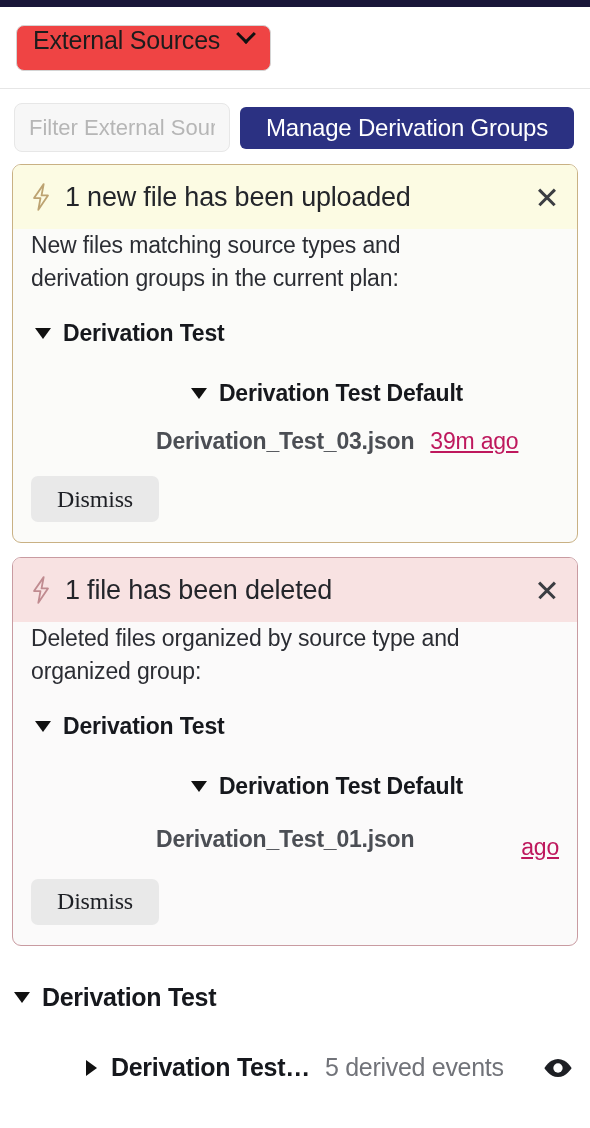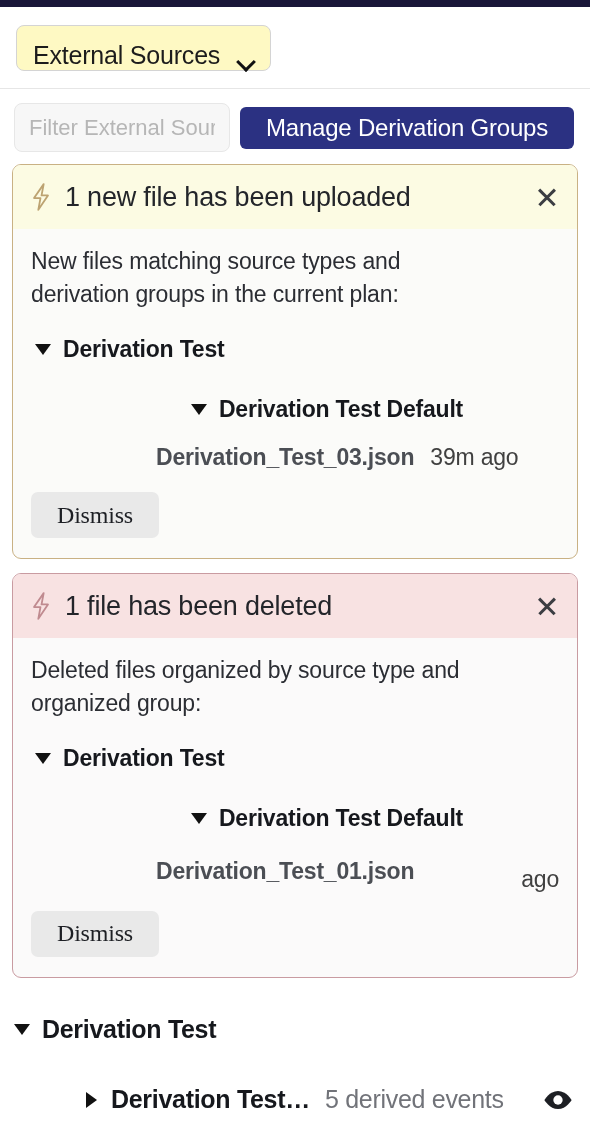--- a/index.html
+++ b/index.html
@@ -27,27 +27,27 @@
   
   .selector-row {
     height: 82px;
     display: flex;
     align-items: center;
     padding: 0 16px;
     border-bottom: 1px solid #e6e6e6;
   }
   .select-box {
     display: inline-flex;
-    align-items: flex-end;
+    align-items: flex-start;
     gap: 18px;
     height: 46px;
     padding: 0 16px;
     border: 1px solid #d4d4d4;
     border-radius: 8px;
-    background: #fef9c3;
+    background: #ef4444;
     cursor: pointer;
   }
   .select-label {
     font-size: 25px;
     color: #1c1c1c;
     letter-spacing: -0.2px;
     white-space: nowrap;
   }
   .chev {
     display: inline-block;
@@ -135,21 +135,21 @@
   .close-x::before, .close-x::after {
     content: "";
     position: absolute;
     left: 3px; top: 13px;
     width: 22px; height: 2.6px;
     background: #3b3d42;
   }
   .close-x::before { transform: rotate(45deg); }
   .close-x::after  { transform: rotate(-45deg); }
 
-  .alert-body { padding: 16px 18px 20px 18px; }
+  .alert-body { padding: 0 18px 20px 18px; }
   .alert-desc {
     font-size: 23px;
     line-height: 1.42;
     color: #2b2d33;
     letter-spacing: -0.15px;
     max-width: 440px;
   }
 
   .tree { margin-top: 22px; }
   .tree-row {
@@ -184,23 +184,24 @@
     letter-spacing: -0.2px;
   }
   .file-name {
     font-size: 23px;
     color: #4b4e54;
     letter-spacing: -0.2px;
     font-weight: bold;
   }
   .file-time {
     font-size: 23px;
-    color: #404040;
+    color: #be185d;
     letter-spacing: -0.2px;
     margin-left: 16px;
+    text-decoration: underline;
   }
   .file-time.right { margin-left: auto; margin-top: 16px; }
 
   .dismiss-btn {
     margin-top: 8px;
     height: 46px;
     padding: 0 26px;
     border: none;
     border-radius: 7px;
     background: #e9e9e9;

